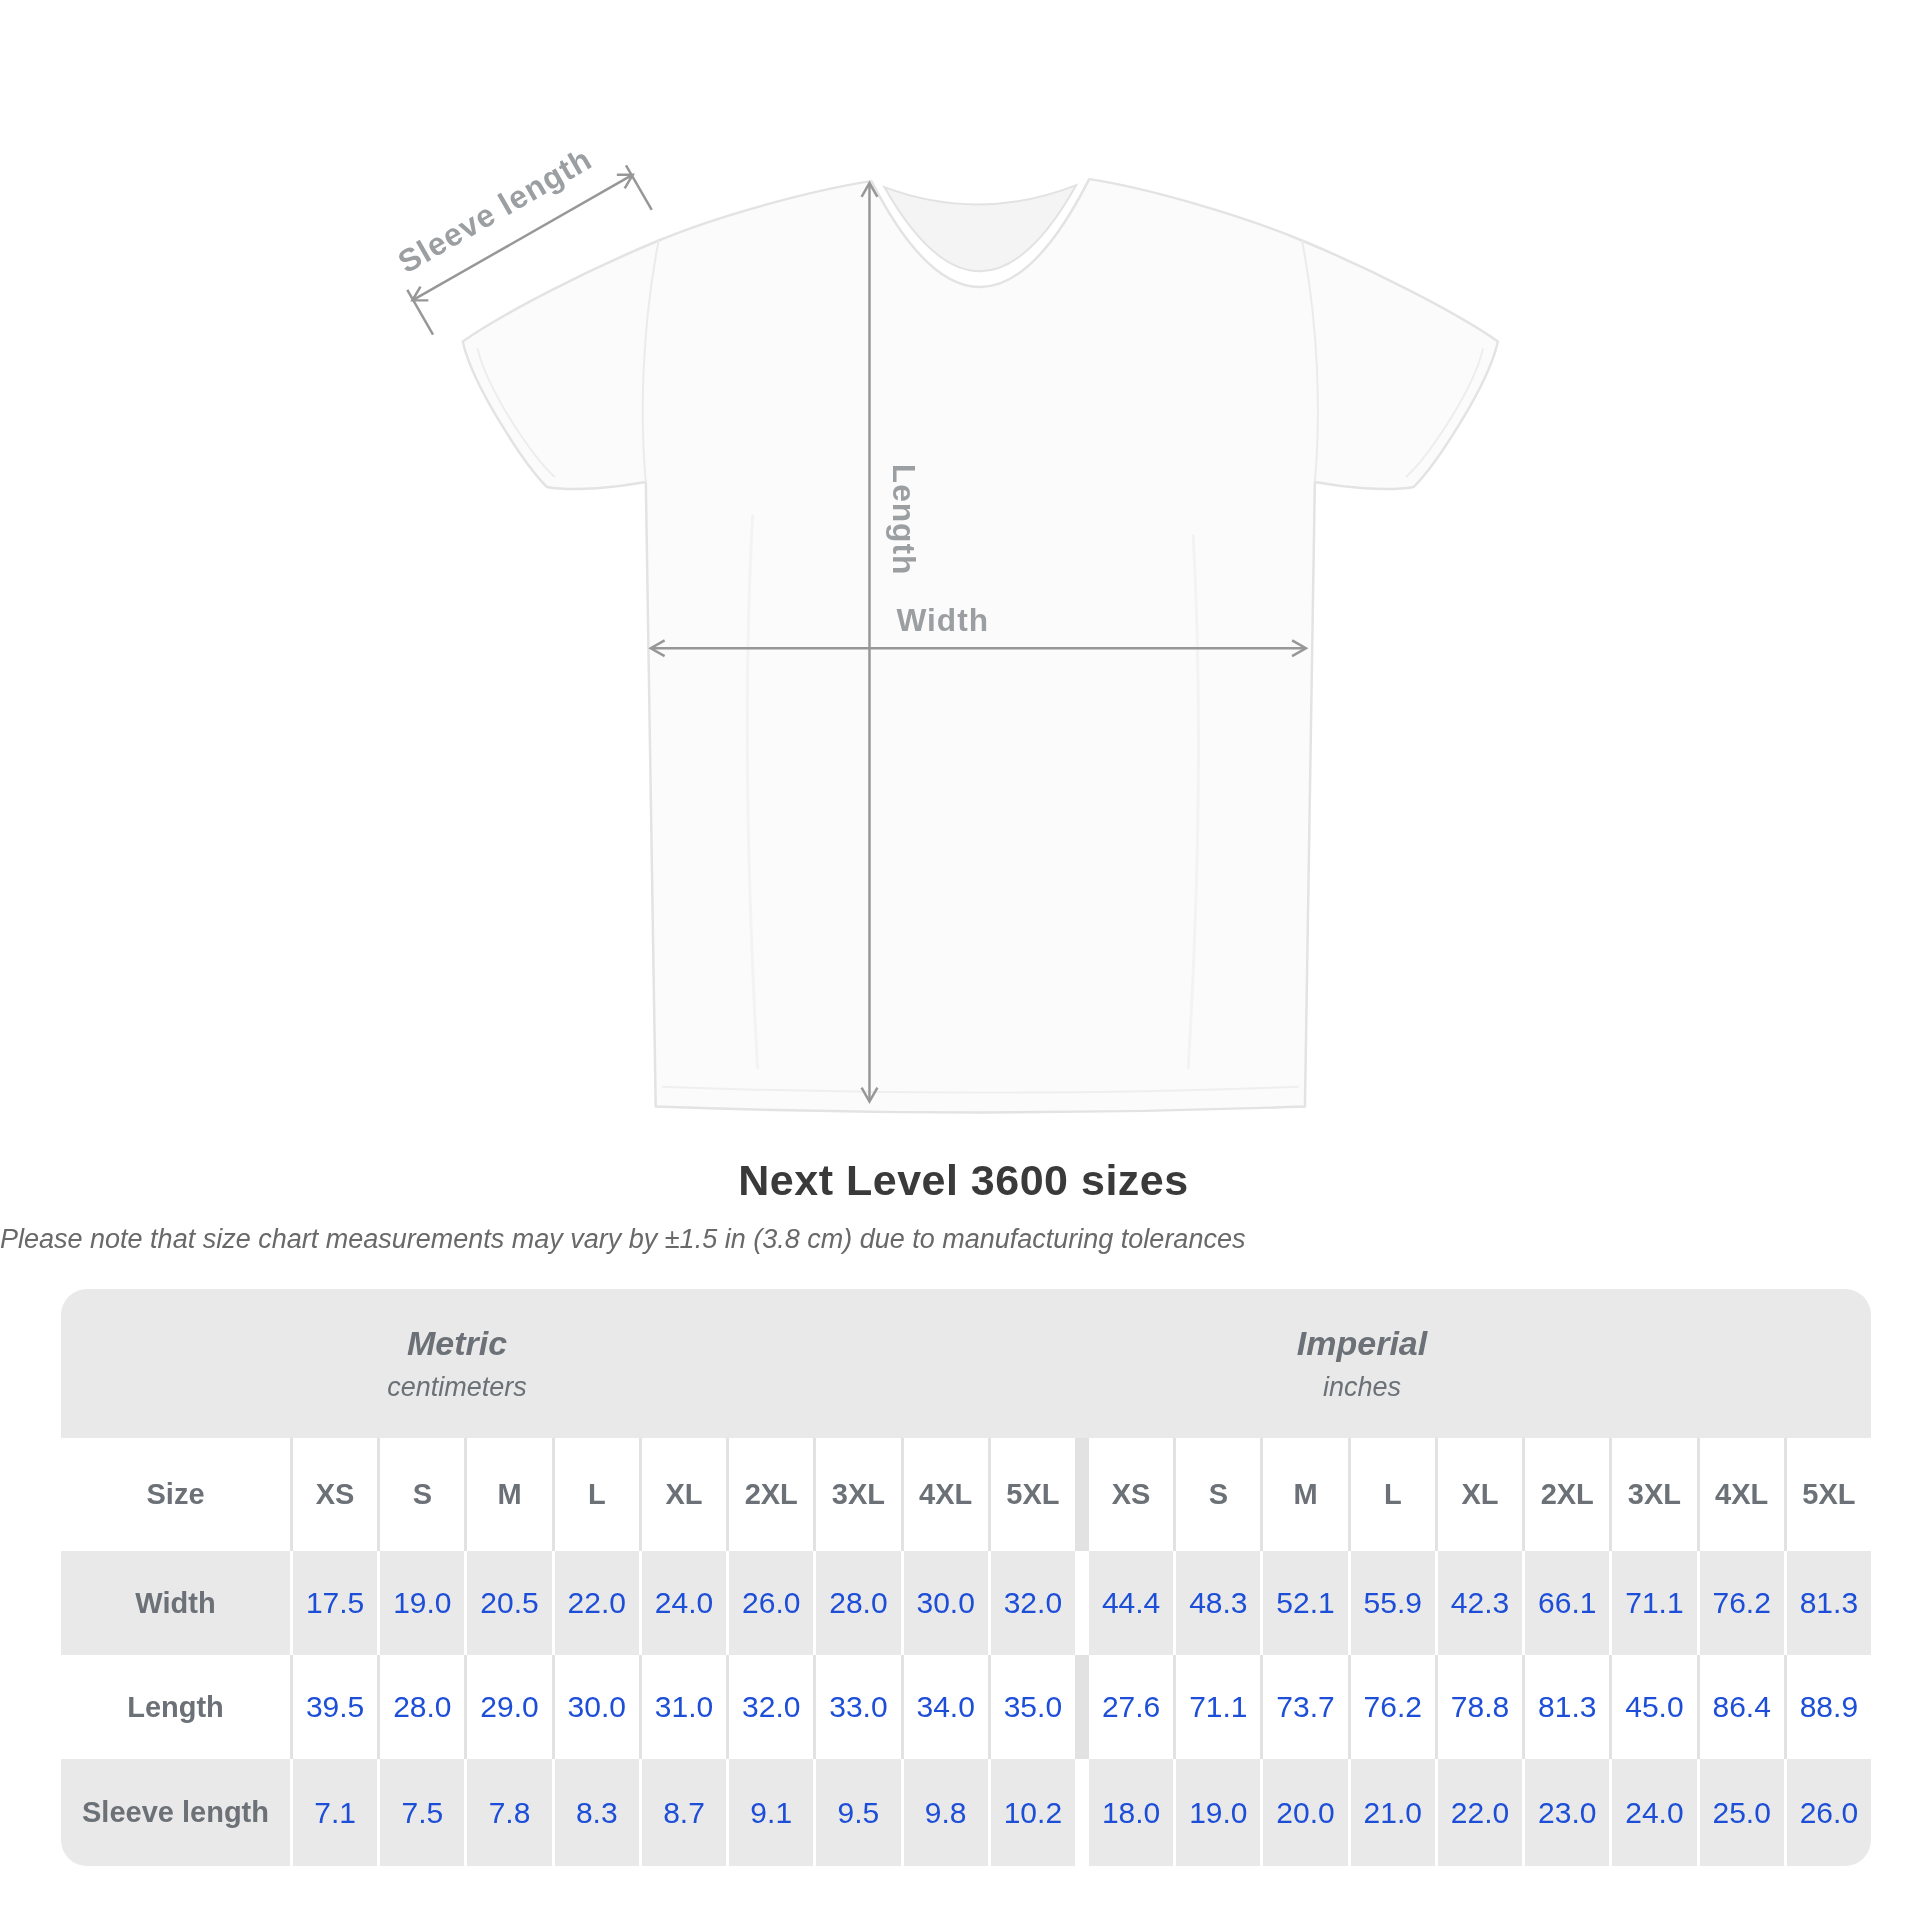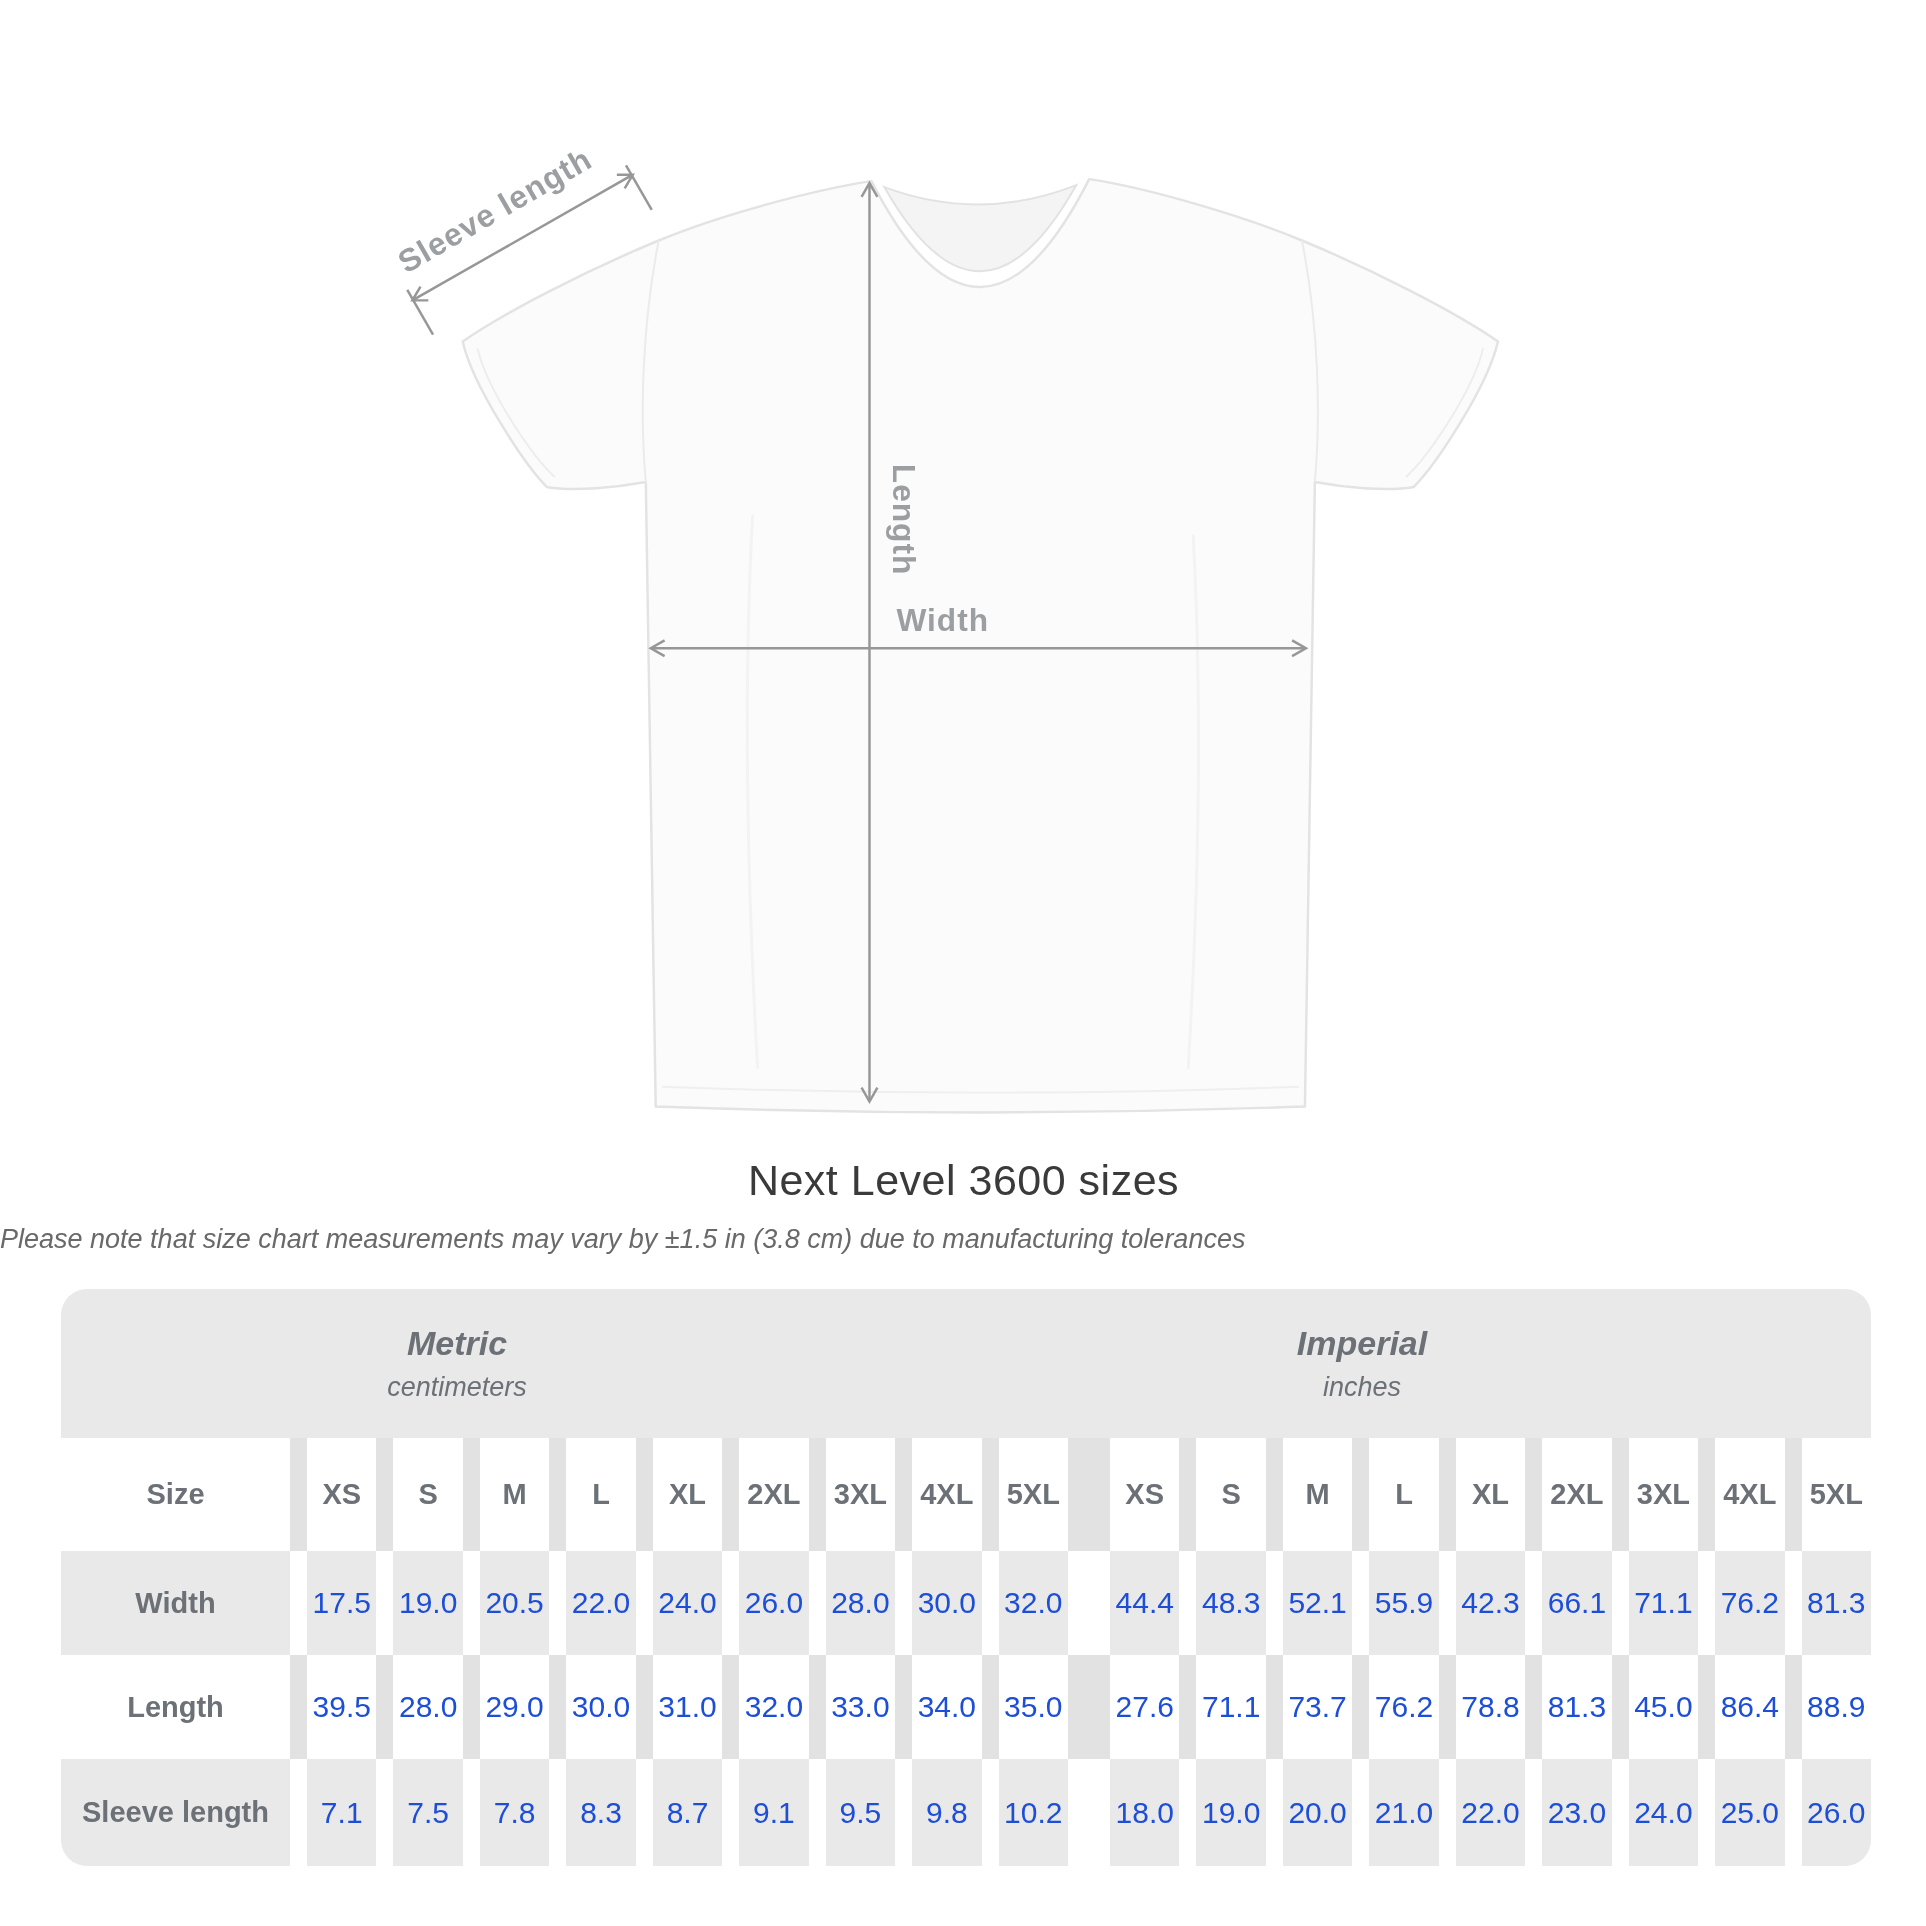--- a/index.html
+++ b/index.html
@@ -6,39 +6,39 @@
   #canvas{
     position:relative;width:1927px;height:1927px;background:#ffffff;overflow:hidden;
     font-family:"Liberation Sans","DejaVu Sans",sans-serif;
   }
   
   #shirt-svg{position:absolute;left:0;top:0;}
   .dim-label{font-weight:bold;font-size:32px;fill:#9b9fa2;letter-spacing:1px;}
   
   .page-title{
     position:absolute;left:0;top:1156px;width:100%;text-align:center;
-    font-size:43px;font-weight:normal;color:#3a3a3a;letter-spacing:0.5px;
+    font-size:43px;font-weight:bold;color:#3a3a3a;letter-spacing:0.5px;
   }
   .page-subtitle{
     position:absolute;left:0;top:1224px;width:100%;text-align:left;
     font-size:27px;font-style:italic;color:#696969;
   }
   
   .tbl{
     position:absolute;left:61px;top:1289px;width:1810px;height:577px;
     border-radius:26px;overflow:hidden;display:grid;
     grid-template-rows:149px 113px 104px 104px 107px;
   }
   .band{background:#e9e9e9;display:flex;}
   .band-half{display:flex;flex-direction:column;align-items:center;justify-content:center;}
   .band-half.imp{width:1018px;}
   .band-half.met{flex:1;}
   .band-title{font-size:34px;font-weight:bold;font-style:italic;color:#6b7176;}
   .band-sub{font-size:27px;font-style:italic;color:#6b7176;margin-top:9px;}
-  .row{display:grid;grid-template-columns:229px repeat(9,1fr) 8px repeat(9,1fr);column-gap:17px;}
+  .row{display:grid;grid-template-columns:229px repeat(9,1fr) 8px repeat(9,1fr);column-gap:3px;}
   .row.white{background:#e2e2e2;}
   .row.white .cell{background:#ffffff;}
   .row.gray{background:#ffffff;}
   .row.gray .cell{background:#e9e9e9;}
   .cell{display:flex;align-items:center;justify-content:center;}
   .cell.hdr{font-weight:bold;font-size:29px;color:#6b7176;}
   .cell.val{font-size:30px;color:#1d4ed8;}
 </style>
 </head>
 <body>

